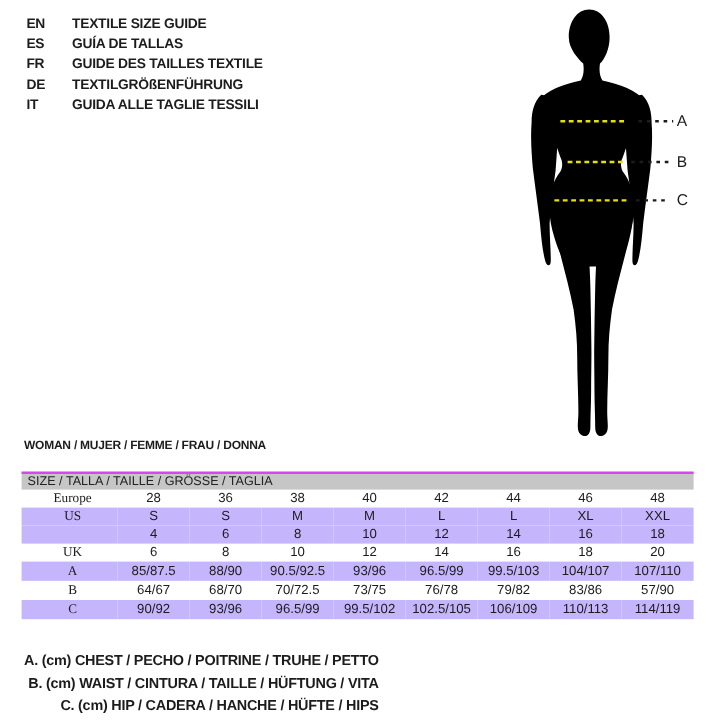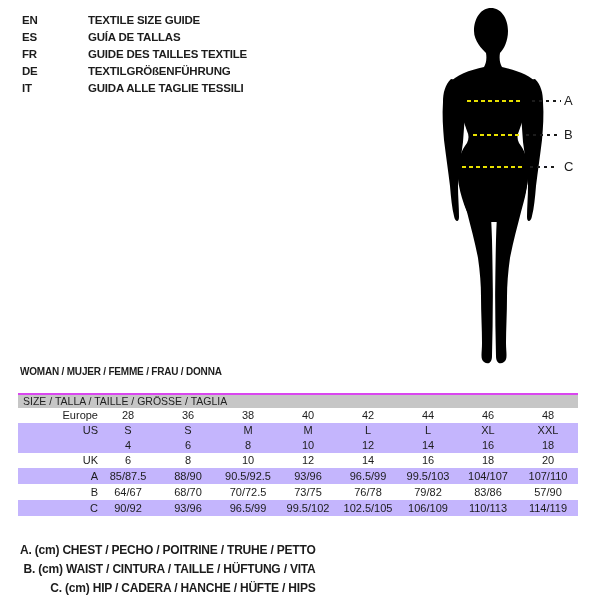--- a/index.html
+++ b/index.html
@@ -2,40 +2,40 @@
 <html><head>
 <meta charset="utf-8">
 <style>
   html,body{margin:0;padding:0;}
   body{
     width:600px;height:600px;position:relative;background:#ffffff;
     font-family:"Liberation Sans", sans-serif;color:#1c1c1c;overflow:hidden;
   }
   
   .lang-block{position:absolute;left:22px;top:12px;}
-  .lang-row{display:flex;line-height:17px;font-size:11.5px;font-weight:700;letter-spacing:-0.2px;gap:28px;}
+  .lang-row{display:flex;line-height:17px;font-size:11.5px;font-weight:700;letter-spacing:-0.2px;}
   .lang-code{width:38px;flex:0 0 38px;}
   
   .figure-wrap{position:absolute;left:430px;top:0;width:170px;height:375px;}
   .figure-wrap svg{display:block;}
   .marker-label{position:absolute;font-size:13px;font-weight:400;color:#1c1c1c;}
   .marker-a{left:564px;top:93px;}
   .marker-b{left:564px;top:127px;}
   .marker-c{left:564px;top:159px;}
   
   .section-title{position:absolute;left:20px;top:366px;font-size:10px;font-weight:700;letter-spacing:-0.2px;}
   
   .size-table-wrap{position:absolute;left:18px;top:393px;width:560px;}
   .table-header-bar{
     background:#c6c6c6;border-top:2px solid #d946ef;height:13px;
     font-size:10.5px;line-height:13px;padding-left:5px;color:#222;
   }
   table.size-table{border-collapse:collapse;table-layout:fixed;width:560px;font-size:11px;}
   table.size-table td{padding:0;text-align:center;height:15px;line-height:15px;white-space:nowrap;}
-  table.size-table td.rowlabel{text-align:right;padding-left:5px;width:80px;}
+  table.size-table td.rowlabel{text-align:center;padding-left:5px;width:80px;font-family:Liberation Serif, serif;}
   tr.alt{background:#c4b5fd;margin-top:22px;}
   tr.meas td{height:16px;line-height:16px;}
   
   .legend-block{position:absolute;left:20px;top:541px;}
   .legend-line{font-size:12px;font-weight:700;line-height:19px;letter-spacing:-0.2px;text-align:right;}
 </style>
 </head>
 <body>
 
 <div class="lang-block">

